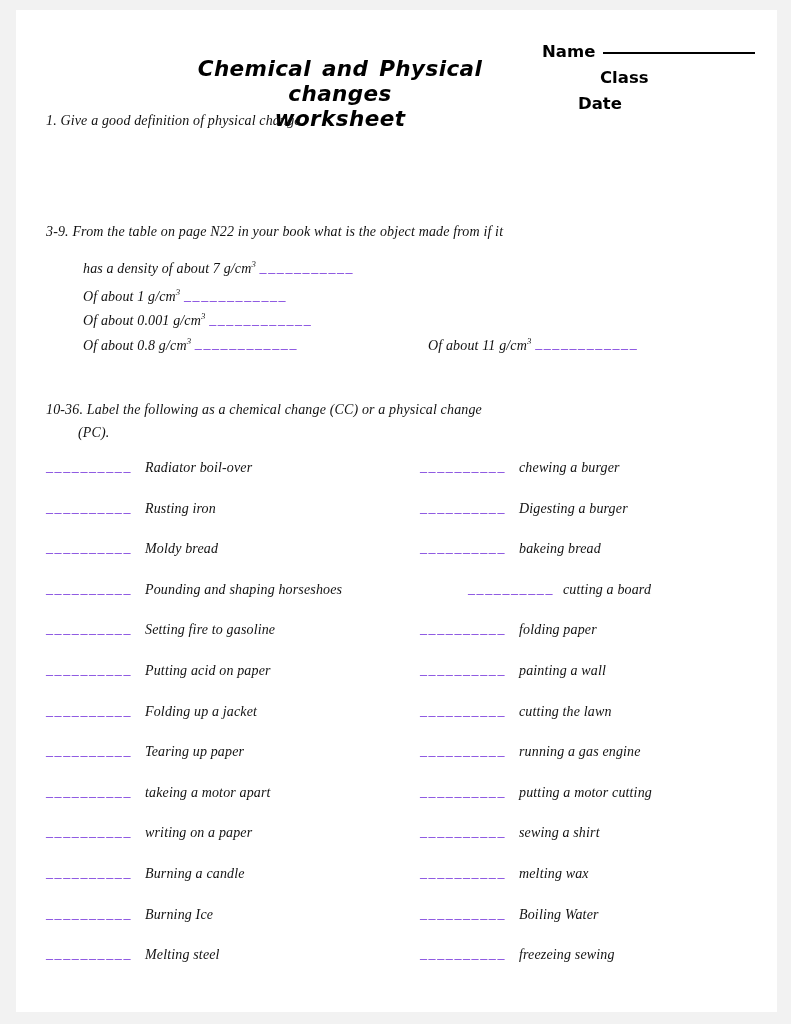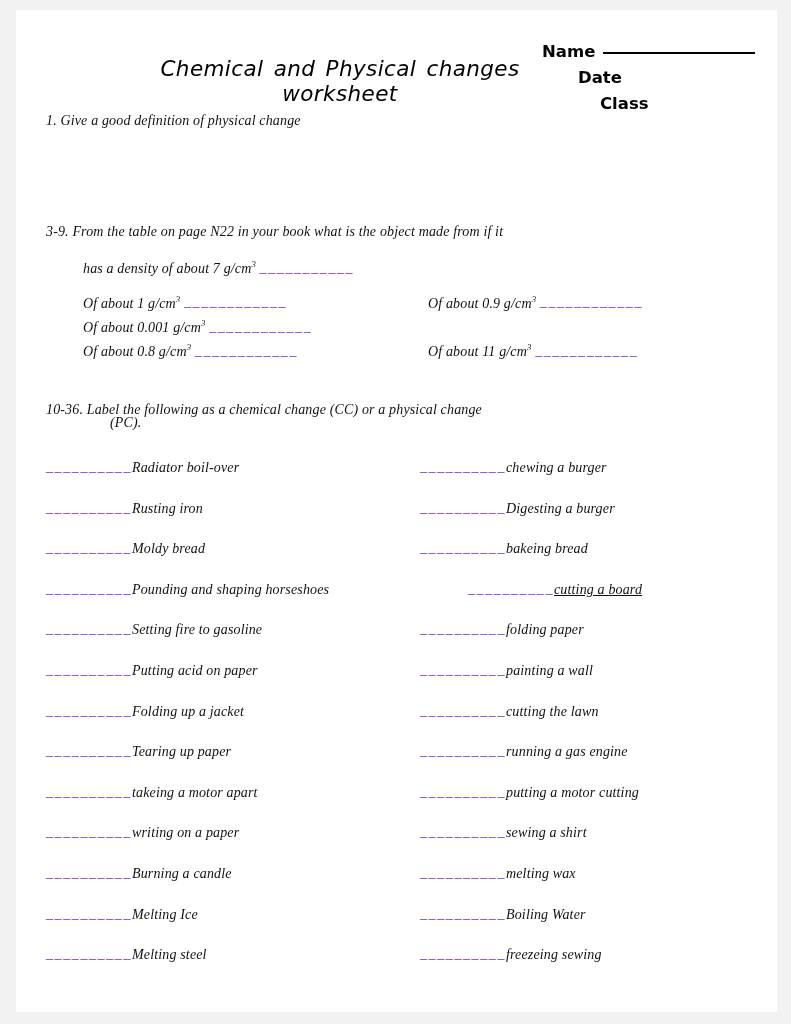--- a/index.html
+++ b/index.html
@@ -32,21 +32,21 @@
   .scan-edge-bottom{ left: 0; bottom: 0; width: 791px; height: 12px; }
 
   
   .title-block {
     position: absolute;
     left: 150px;
     top: 56px;
     width: 380px;
     text-align: center;
     font-family: "DejaVu Sans", "Liberation Sans", sans-serif;
-    font-weight: 400;
+    font-weight: 700;
     font-style: italic;
     font-size: 21.5px;
     line-height: 25px;
     letter-spacing: 0.4px;
     word-spacing: 3px;
     color: #000;
   }
   .title-line2 { display: block; }
 
   .namebox {
@@ -121,21 +121,21 @@
   
   .density-grid {
     position: absolute;
     left: 83px;
     top: 287px;
     width: 660px;
   }
   .density-row {
     display: flex;
     height: 24.3px;
-    align-items: flex-end;
+    align-items: flex-start;
   }
   .density-cell-l { width: 345px; }
   .density-cell-r { width: 315px; }
 
   
   .list-wrap {
     position: absolute;
     left: 46px;
     top: 460px;
     width: 710px;
@@ -148,22 +148,22 @@
   .cell-left {
     width: 374px;
     display: flex;
     align-items: baseline;
   }
   .cell-right {
     display: flex;
     align-items: baseline;
   }
   .cell-left.wide { width: 422px; }
-  .item-label { }
-  .item-label.tight { margin-left: 0; text-decoration: underline; }
+  .item-label { margin-left: 13px; }
+  .item-label.tight { margin-left: 9px; }
 </style>
 </head>
 <body>
 
 <div class="page">
 
   <div class="scan-edge-left"></div>
   <div class="scan-edge-right"></div>
   <div class="scan-edge-top"></div>
   <div class="scan-edge-bottom"></div>
@@ -171,71 +171,67 @@
   <div class="title-block">
     <span>Chemical  and  Physical  changes</span>
     <span class="title-line2">worksheet</span>
   </div>
 
   <div class="namebox">
     <div class="row r1">
       <span>Name</span>
       <span class="rule-solid" style="width:152px"></span>
     </div>
+    <div class="row r3">
+      <span>Class</span>
+      <span class="rule-dash" style="margin-left:8px">_______</span>
+    </div>
     <div class="row r2">
       <span>Date</span>
       <span class="rule-dash">__________</span>
-    </div>
-    <div class="row r3">
-      <span>Class</span>
-      <span class="rule-dash" style="margin-left:8px">_______</span>
     </div>
   </div>
 
   <div class="q hand" style="left:46px; top:113px;">1. Give a good definition of physical change</div>
 
 
   <div class="q hand" style="left:46px; top:224px;">3-9.  From the table on page N22 in your book what is the object made from if it</div>
 
   <div class="q hand" style="left:83px; top:259px;">
     <span>has a density  of  about  7 g/cm</span><sup class="exp">3</sup>
     <span class="blank">___________</span>
   </div>
 
   <div class="density-grid">
     <div class="density-row">
       <div class="density-cell-l hand">
         <span>Of about  1 g/cm</span><sup class="exp">3</sup>
         <span class="blank">____________</span>
       </div>
-      <div class="density-cell-r hand">
-        <span>Of about  0.9 g/cm</span><sup class="exp">3</sup>
-        <span class="blank">____________</span>
-      </div>
     </div>
     <div class="density-row">
       <div class="density-cell-l hand">
         <span>Of about  0.001 g/cm</span><sup class="exp">3</sup>
         <span class="blank">____________</span>
       </div>
     </div>
     <div class="density-row">
       <div class="density-cell-l hand">
         <span>Of about  0.8 g/cm</span><sup class="exp">3</sup>
         <span class="blank">____________</span>
       </div>
       <div class="density-cell-r hand">
         <span>Of about  11 g/cm</span><sup class="exp">3</sup>
         <span class="blank">____________</span>
       </div>
     </div>
   </div>
 
   <div class="q hand" style="left:46px; top:402px;text-align:center;">10-36. Label the following as a chemical change (CC) or a physical change</div>
-  <div class="q hand" style="left:78px; top:415px;margin-left:32px;">(PC).</div>
+  <div class="q hand" style="left:78px; top:425px;">(PC).</div>
 
   <div class="list-wrap">
 
     <div class="list-row">
       <div class="cell-left hand">
         <span class="blank">__________</span>
         <span class="item-label">Radiator boil-over</span>
       </div>
       <div class="cell-right hand">
         <span class="blank">__________</span>
@@ -349,21 +345,21 @@
       </div>
       <div class="cell-right hand">
         <span class="blank">__________</span>
         <span class="item-label">melting wax</span>
       </div>
     </div>
 
     <div class="list-row">
       <div class="cell-left hand">
         <span class="blank">__________</span>
-        <span class="item-label">Melting Ice</span>
+        <span class="item-label">Burning Ice</span>
       </div>
       <div class="cell-right hand">
         <span class="blank">__________</span>
         <span class="item-label">Boiling Water</span>
       </div>
     </div>
 
     <div class="list-row">
       <div class="cell-left hand">
         <span class="blank">__________</span>

